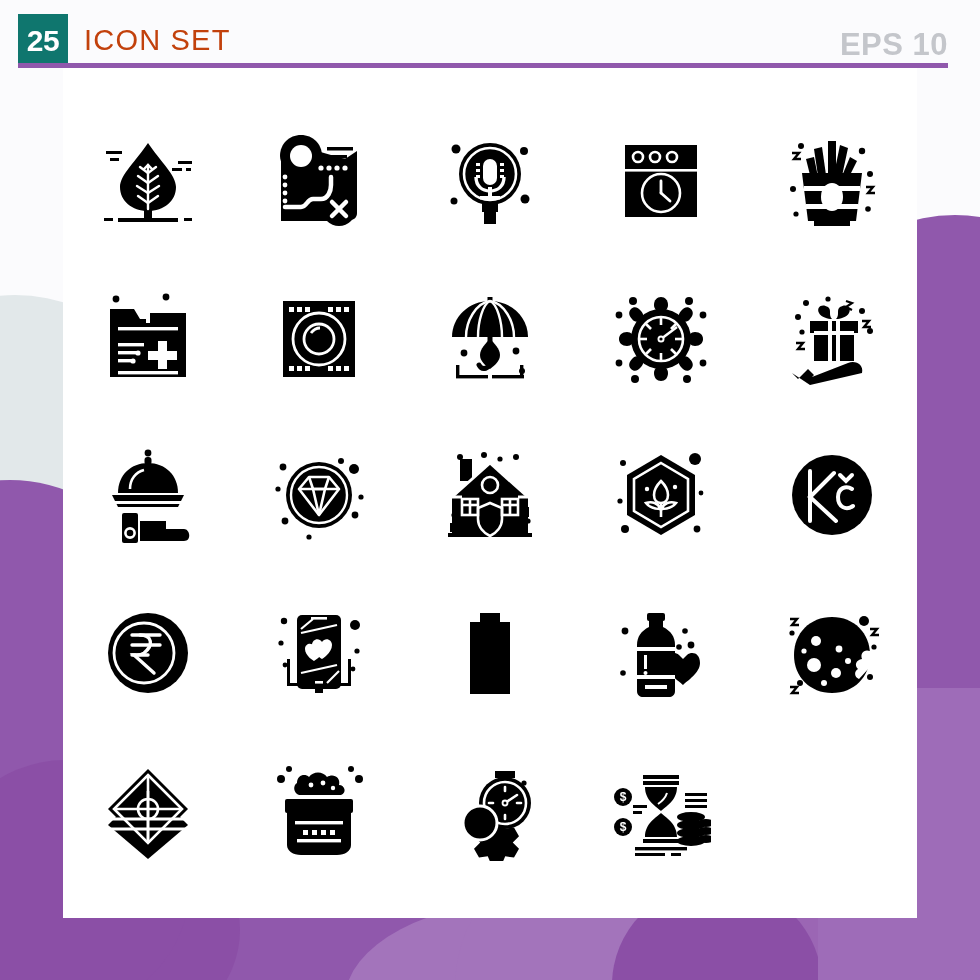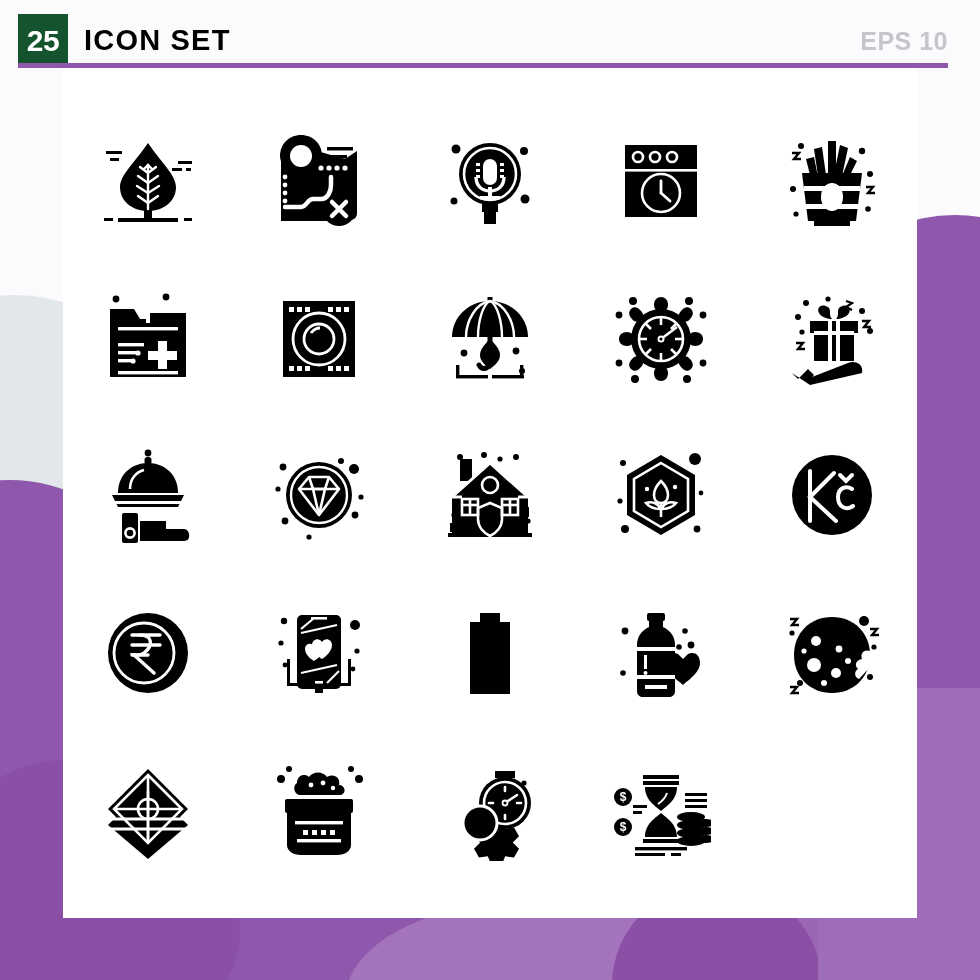--- a/index.html
+++ b/index.html
@@ -84,34 +84,34 @@
     position:absolute;left:63px;top:0;width:854px;height:63px;
     background:#fbfbfd;
   }
   .hdr-left-bg{
     position:absolute;left:0;top:0;width:64px;height:63px;
     background:#fbfbfd;
   }
   #badge{
     position:absolute;left:18px;top:14px;
     width:50px;height:54px;
-    background:#14532d;
+    background:#0f766e;
     color:#ffffff;
     font-size:30px;font-weight:bold;
     display:flex;align-items:center;justify-content:center;
     letter-spacing:-0.5px;
   }
   #title{
     position:absolute;left:84px;top:24px;
-    font-size:29px;font-weight:bold;color:#000000;
+    font-size:29px;font-weight:normal;color:#c2410c;
     letter-spacing:1.2px;
   }
   #eps{
     position:absolute;right:32px;top:27px;
-    font-size:25px;font-weight:bold;color:#c4c6cb;
+    font-size:31px;font-weight:bold;color:#c4c6cb;
     letter-spacing:0.5px;
   }
   #rule{
     position:absolute;left:18px;top:63px;
     width:930px;height:5px;
     background:#9058ac;
   }
 
   
   #grid{

